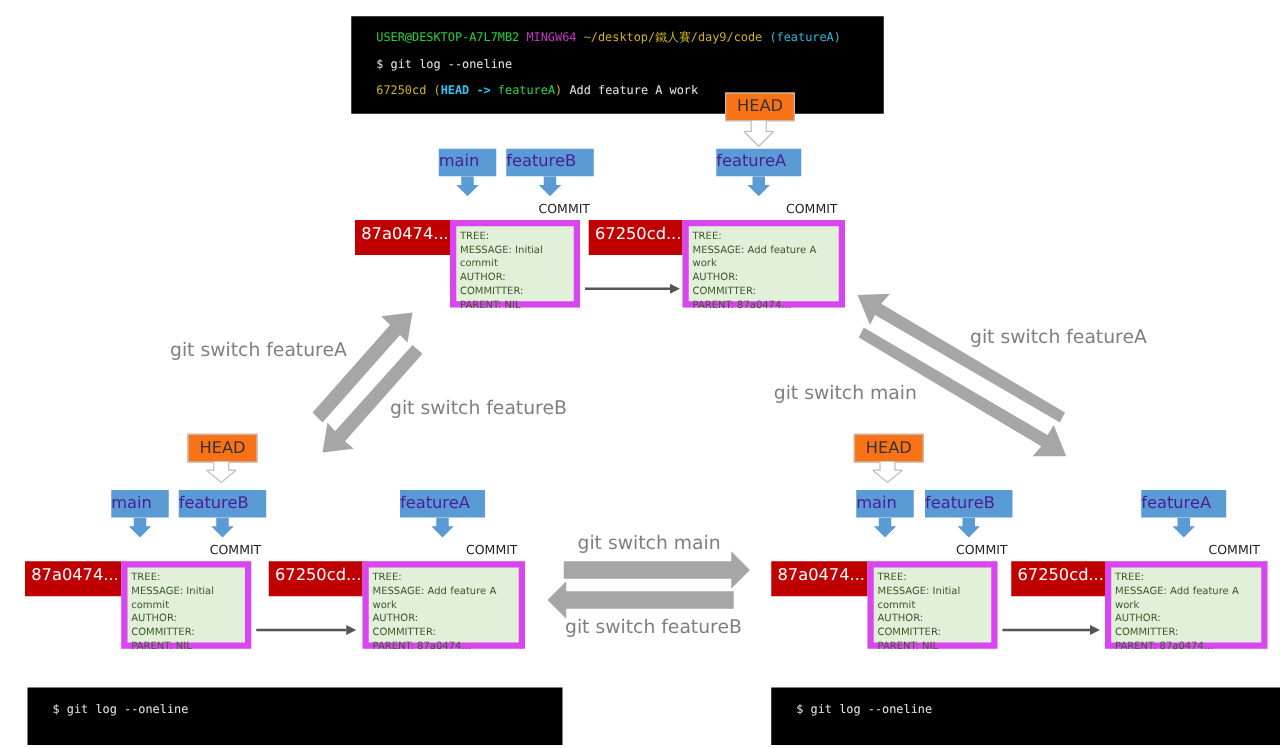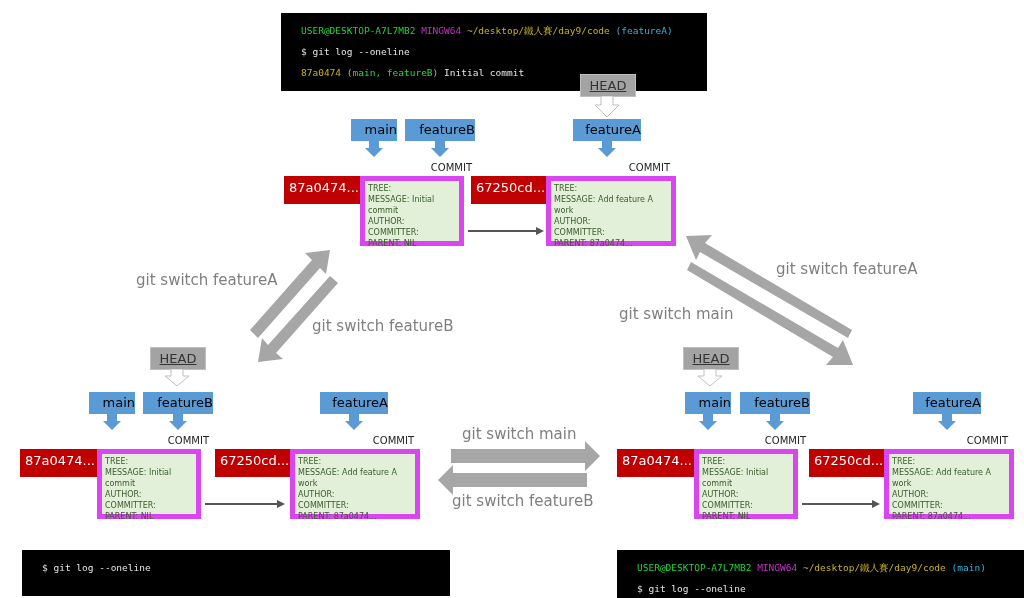--- a/index.html
+++ b/index.html
@@ -3,43 +3,43 @@
 <meta charset="utf-8">
 <style>
   html, body { margin:0; padding:0; }
   body { width:1024px; height:598px; position:relative; background:#ffffff; overflow:hidden;
          font-family:"DejaVu Sans", sans-serif; }
   .term { position:absolute; background:#000; font-family:"DejaVu Sans Mono", monospace;
           font-size:9.5px; line-height:10.5px; padding:2px 20px; white-space:pre; color:#e6e6e6; }
   .t-green { color:#22d13a; } .t-mag { color:#c333c3; } .t-yel { color:#c9b21a; }
   .t-cyan { color:#2fb7d8; } .t-cyanb { color:#35c2ee; font-weight:bold; } .t-grn2 { color:#29d64a; }
   .t-white { color:#e6e6e6; }
-  .branch { position:absolute; background:#5b9bd5; color:#000000; font-size:13px; height:22px;
-            line-height:22px; text-align:right; font-family:"DejaVu Sans", sans-serif; }
-  .head { position:absolute; background:#a3a3a3; border:1px solid #bfbfbf; color:#333;
-          font-size:13px; height:21px; line-height:21px; text-align:center;text-decoration:underline; }
+  .branch { position:absolute; background:#5b9bd5; color:#4c1d95; font-size:13px; height:22px;
+            line-height:22px; text-align:left; font-family:"DejaVu Sans", sans-serif; }
+  .head { position:absolute; background:#f97316; border:1px solid #bfbfbf; color:#333;
+          font-size:13px; height:21px; line-height:21px; text-align:center; }
   .commit-title { position:absolute; font-size:10px; color:#222; text-align:right; width:120px; }
   .commit-box { position:absolute; background:#e2f0d9; border:5px solid #d946ef;
                 font-size:8px; line-height:11px; color:#3a5a2a; padding:2px 3px; box-sizing:border-box; }
   .hash { position:absolute; background:#c00000; color:#fff; font-size:13px; height:28px;
           line-height:24px; padding:0 5px; }
   .hash-ptr { position:absolute; height:2px; background:#c00000; }
   .label { position:absolute; font-size:15px; color:#7f7f7f; white-space:nowrap; }
   .link { position:absolute; height:2px; background:#555; }
   .link-head { position:absolute; width:0; height:0; border-top:4px solid transparent;
                border-bottom:4px solid transparent; border-left:8px solid #555; }
   svg.arrows { position:absolute; left:0; top:0; }
 </style>
 </head>
 <body>
 
 <div class="term" style="left:281px;top:13px;width:386px;">
 <div><span class="t-green">USER@DESKTOP-A7L7MB2</span> <span class="t-mag">MINGW64</span> <span class="t-yel">~/desktop/鐵人賽/day9/code</span> <span class="t-cyan">(featureA)</span></div>
 <div class="t-white">$ git log --oneline</div>
-<div><span class="t-yel">87a0474</span> <span class="t-yel">(</span><span class="t-grn2">main, featureB</span><span class="t-yel">)</span> <span class="t-white">Initial commit</span></div>
+<div><span class="t-yel">67250cd</span> <span class="t-yel">(</span><span class="t-cyanb">HEAD -&gt;</span> <span class="t-grn2">featureA</span><span class="t-yel">)</span> <span class="t-white">Add feature A work</span></div>
 </div>
 
 <svg class="arrows" width="1024" height="598">
 
   <polygon points="250,330 312,260 305,253 330,250 326,274 320,268 258,338" fill="#a6a6a6"></polygon>
 
   <polygon points="338,283 276,353 283,359 258,362 262,338 268,345 330,276" fill="#a6a6a6"></polygon>
 
   <polygon points="848,338 700,252 696,260 686,236 712,235 705,243 852,330" fill="#a6a6a6"></polygon>
 
@@ -189,16 +189,15 @@
   <div class="link" style="left:802px;top:503px;width:70px;"></div>
   <div class="link-head" style="left:872px;top:500px;"></div>
 </div>
 
 <div class="term" style="left:22px;top:550px;width:388px;">
 <div class="t-white">$ git log --oneline</div>
 
 </div>
 
 <div class="term" style="left:617px;top:550px;width:388px;">
-<div><span class="t-green">USER@DESKTOP-A7L7MB2</span> <span class="t-mag">MINGW64</span> <span class="t-yel">~/desktop/鐵人賽/day9/code</span> <span class="t-cyan">(main)</span></div>
 <div class="t-white">$ git log --oneline</div>
 
 </div>
 
 </body></html>

